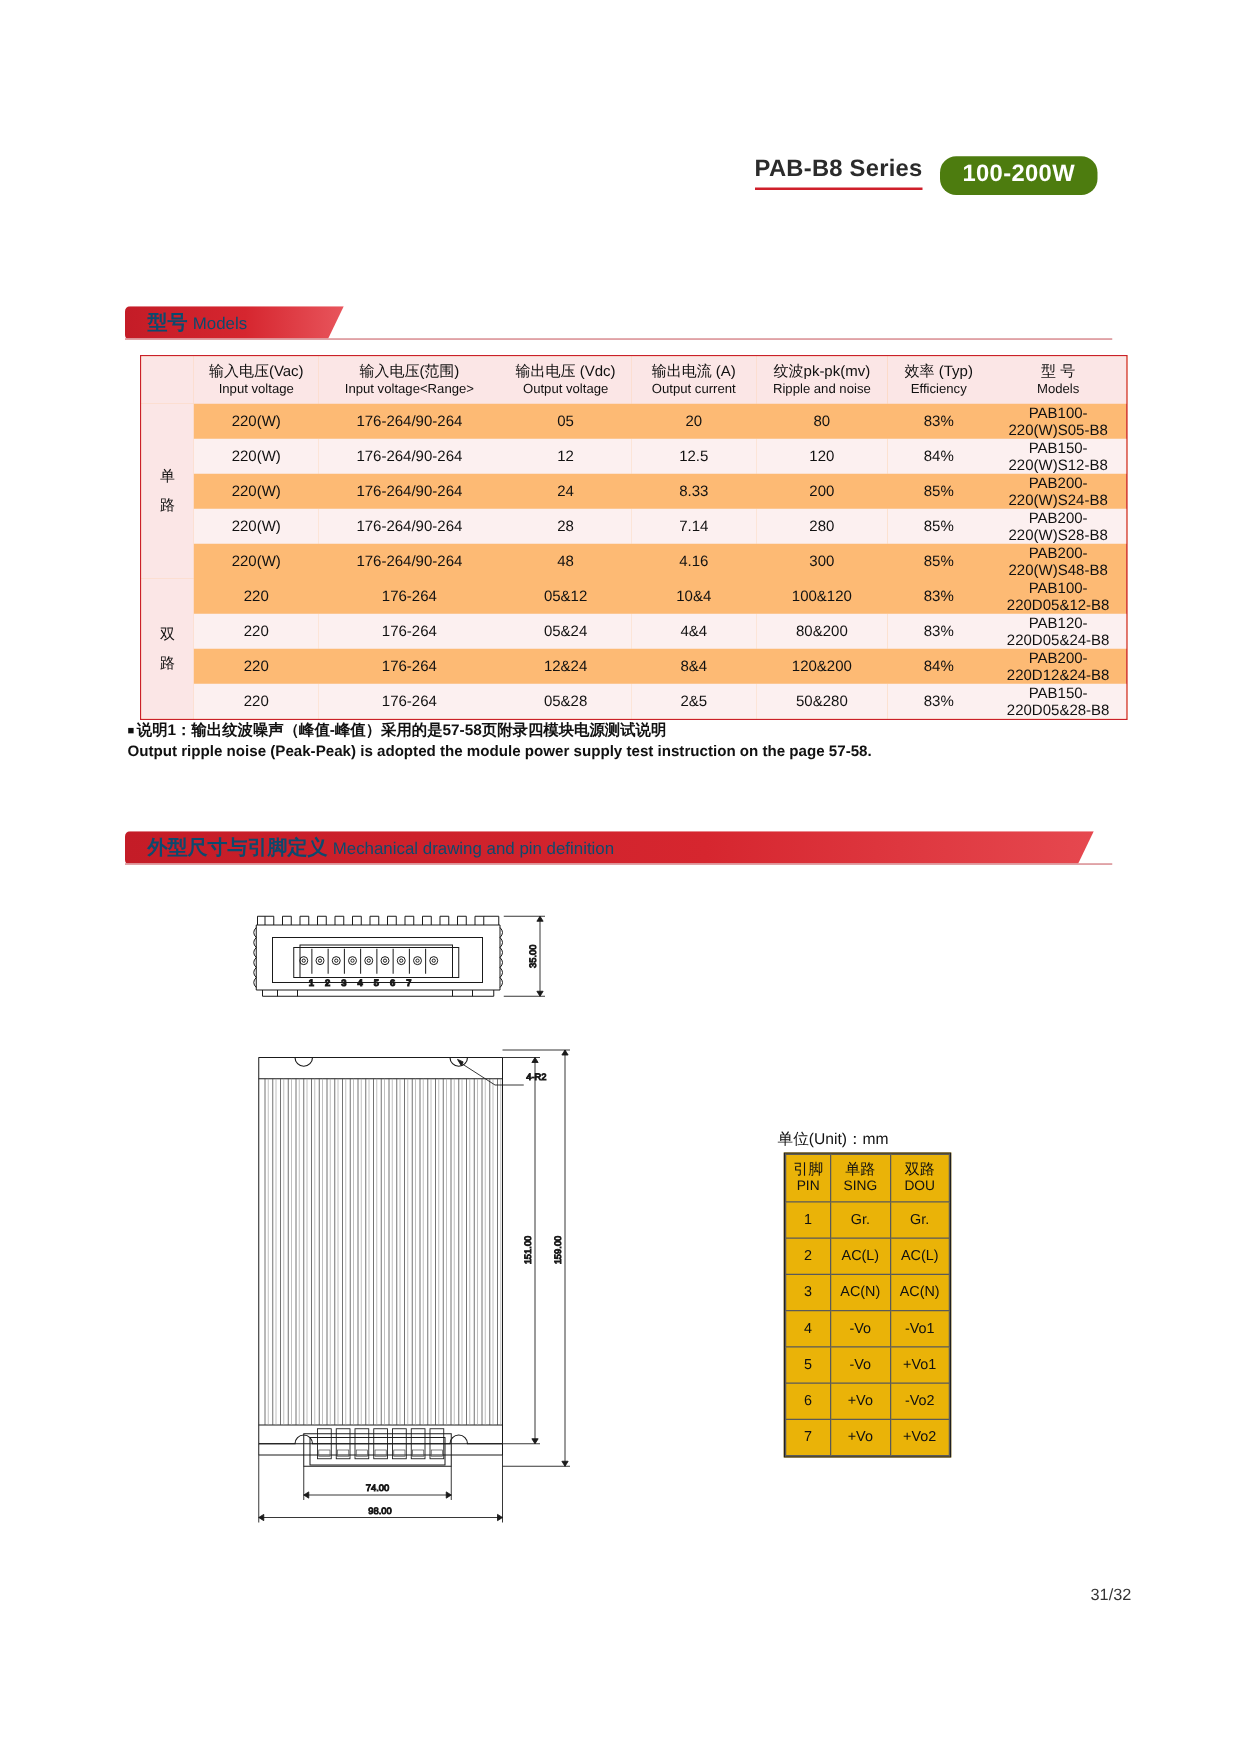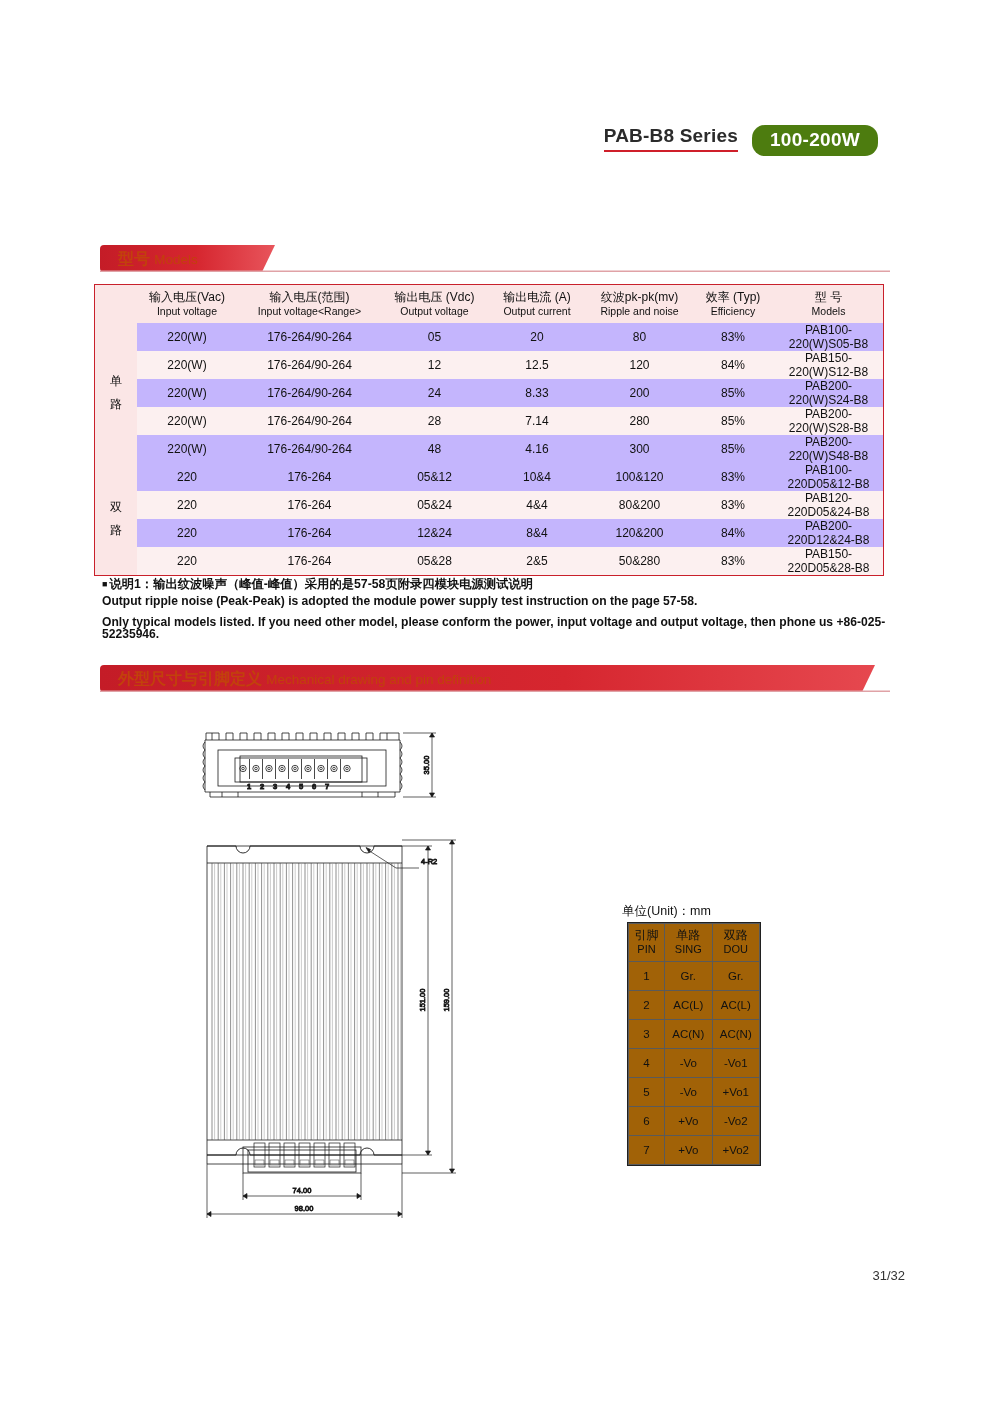--- a/index.html
+++ b/index.html
@@ -52,38 +52,38 @@
     position: absolute;
     left: 0; top: 0;
     width: 100%; height: 100%;
   }
   .banner-text {
     position: absolute;
     left: 18px;
     top: 0;
     height: 27px;
     line-height: 27px;
-    color: #c2410c;
+    color: #0c4a6e;
     font-size: 15px;
     white-space: nowrap;
     z-index: 2;
   }
   .banner-text .cn { font-weight: bold; font-size: 16px; }
   .banner-text .en { font-size: 13.5px; }
   #banner-models { top: 245px; }
   #banner-mech { top: 665px; }
 
   
   .models-table-wrap {
     position: absolute;
-    left: 94px;
+    left: 112px;
     top: 284px;
     width: 790px;
     border: 1.2px solid #c9202b;
-    background: #c4b5fd;
+    background: #fdba74;
   }
   table.models {
     width: 100%;
     border-collapse: collapse;
     font-size: 11.5px;
   }
   table.models th, table.models td {
     text-align: center;
     vertical-align: middle;
     padding: 0;
@@ -134,21 +134,21 @@
     top: 903px;
     font-size: 12.5px;
     color: #111;
   }
   .pin-table-wrap {
     position: absolute;
     left: 627px;
     top: 922px;
     width: 134px;
     border: 1.3px solid #202020;
-    background: #a16207;
+    background: #eab308;
   }
   table.pins {
     width: 100%;
     border-collapse: collapse;
     font-size: 11.5px;
   }
   table.pins td, table.pins th {
     border: 1px solid #5a5a5a;
     text-align: center;
     vertical-align: middle;
@@ -327,21 +327,20 @@
         </tr>
       </tbody>
   </table>
 </div>
 
 <div class="notes">
   <div class="note-cn">
     <span class="sq">■</span><span>说明1：输出纹波噪声（峰值-峰值）采用的是57-58页附录四模块电源测试说明</span>
   </div>
   <div class="note-en">Output ripple noise (Peak-Peak) is adopted the module power supply test instruction on the page 57-58.</div>
-  <div class="note-en">Only typical models listed. If you need other model, please conform the power, input voltage and output voltage, then phone us  +86-025-52235946.</div>
 </div>
 
 <div class="section-banner" id="banner-mech">
   <svg class="banner-shape" viewBox="0 0 790 27" preserveAspectRatio="none">
     <defs>
       <linearGradient id="gradMech" x1="0" y1="0" x2="1" y2="0">
         <stop offset="0" stop-color="#c41c27"></stop>
         <stop offset="0.6" stop-color="#d6262f"></stop>
         <stop offset="1" stop-color="#e6484f"></stop>
       </linearGradient>

